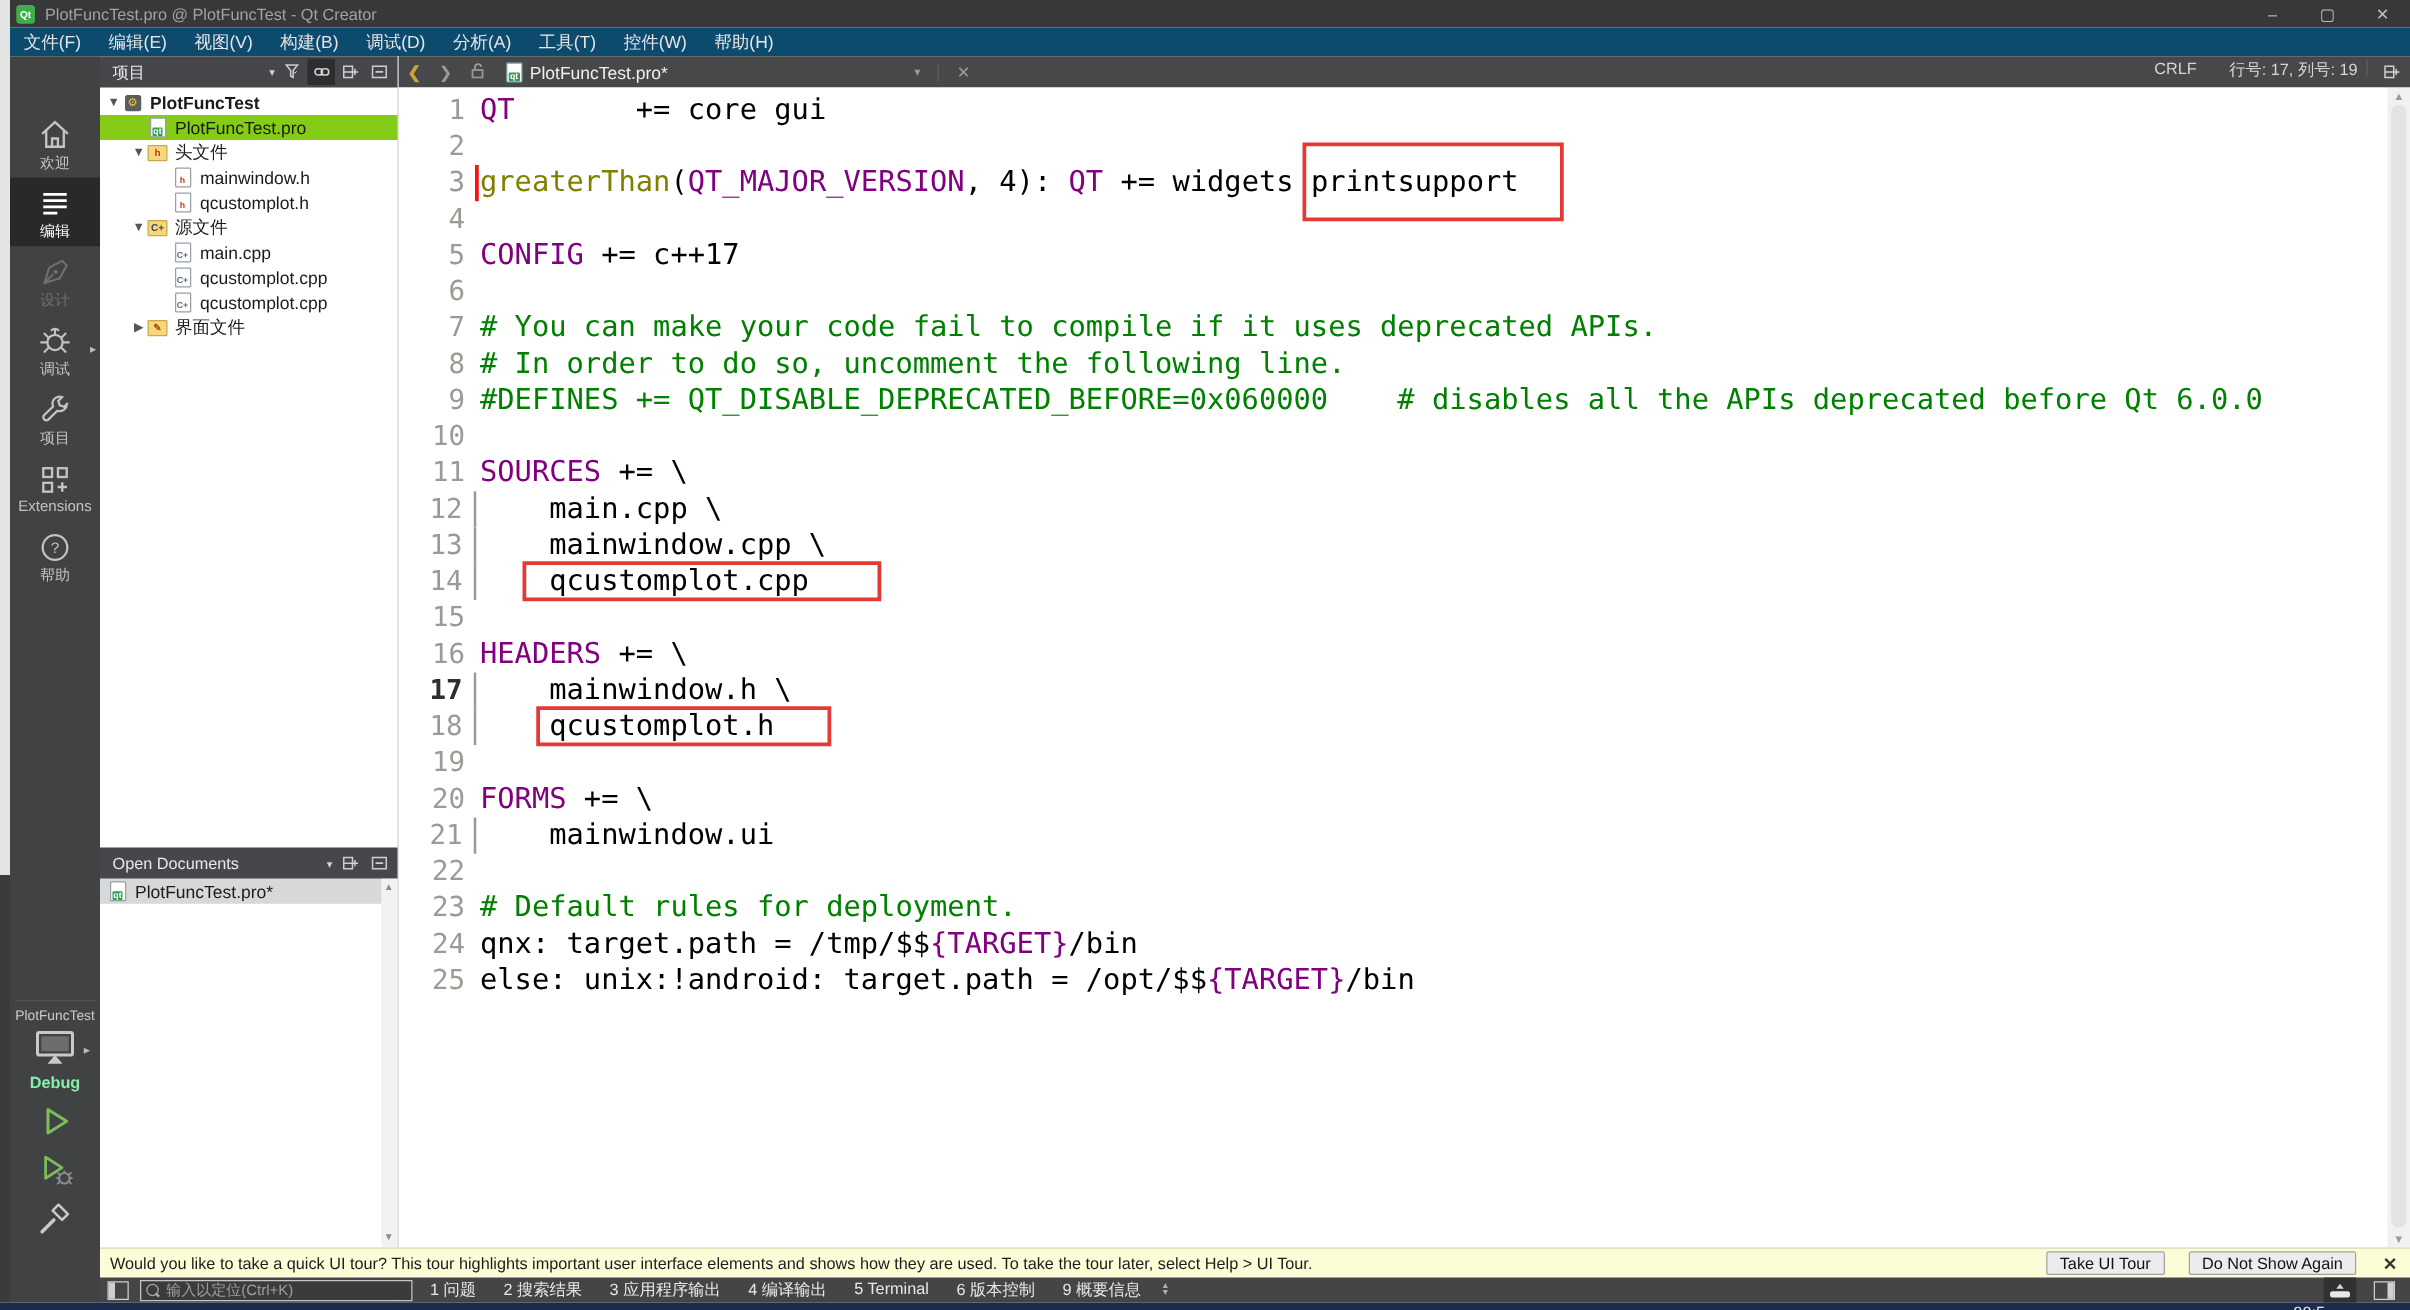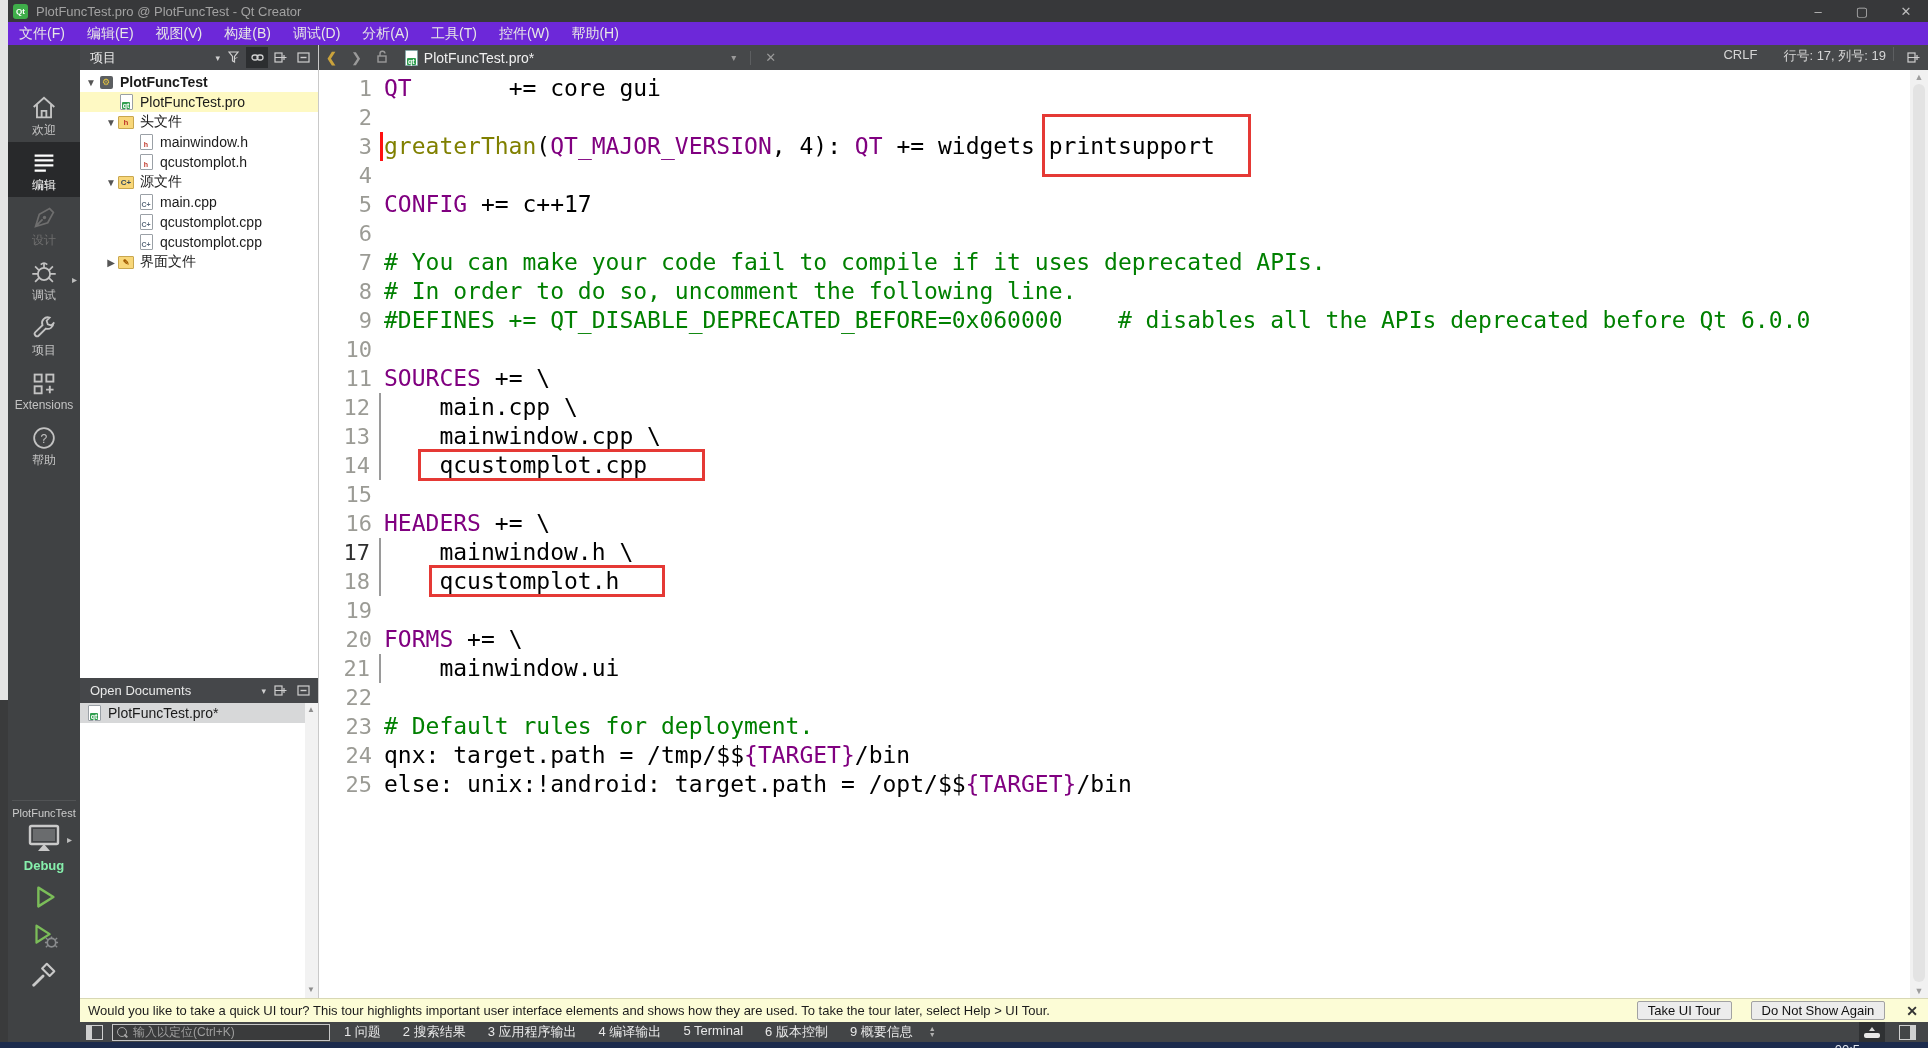--- a/index.html
+++ b/index.html
@@ -16,21 +16,21 @@
 
   
   #titlebar{left:8px;top:0;width:1920px;height:22px;background:#37383a;display:flex;align-items:center}
   #titlebar .appicon{width:15px;height:15px;margin-left:5px;border-radius:3px;background:#3fae4a;
      color:#fff;font-size:8px;font-weight:bold;display:flex;align-items:center;justify-content:center}
   #titlebar .wtitle{color:#a2a2a2;font-size:13px;margin-left:8px;flex:1;white-space:nowrap}
   .wbtns{display:flex;height:100%}
   .wbtn{width:44px;height:100%;display:flex;align-items:center;justify-content:center;color:#bdbdbd;font-size:13px}
 
   
-  #menubar{left:8px;top:22px;width:1920px;height:23px;background:#6d28d9;display:flex;align-items:flex-end}
+  #menubar{left:8px;top:22px;width:1920px;height:23px;background:#0c4a6e;display:flex;align-items:flex-end}
   .mitem{color:#e6e6e6;font-size:14px;padding:0 11px;height:100%;display:flex;align-items:center;white-space:nowrap}
 
   
   #sidebar{left:8px;top:45px;width:72px;height:997px;background:#404244}
   .mode{width:72px;height:55px;display:flex;flex-direction:column;align-items:center;justify-content:center;position:relative;color:#c3c3c3}
   .mode.active{background:#28292b;color:#ffffff}
   .mode.disabled{color:#6e6e6e}
   .mode .micon{width:30px;height:30px}
   .mode .micon svg{width:100%;height:100%}
   .mlabel{font-size:12px;line-height:13px;margin-top:1px;white-space:nowrap}
@@ -49,21 +49,21 @@
   #projpanel{left:80px;top:45px;width:238px;height:633px;background:#ffffff;border-right:1px solid #c9c9c9}
   .phead{height:25px;background:#45474a;display:flex;align-items:center;padding:0 4px 0 10px}
   .phead .ptitle{color:#e8e8e8;font-size:13px;flex:1;white-space:nowrap}
   .hic{width:22px;height:21px;display:flex;align-items:center;justify-content:center;color:#cfcfcf;font-size:11px;margin-left:1px}
   .hic svg{width:13px;height:13px}
   .hic.pressed{background:#2c2e30}
   .caret-down{font-size:9px;color:#cfcfcf;margin:0 2px}
 
   #tree{padding-top:2px}
   .trow{height:20px;display:flex;align-items:center;font-size:14px;color:#1a1a1a;white-space:nowrap}
-  .trow.selected{background:#fef9c3}
+  .trow.selected{background:#84cc16}
   .chev{width:14px;text-align:center;color:#555;font-size:10px;flex:0 0 14px}
   .ticon{width:16px;height:14px;flex:0 0 16px;margin-right:6px;position:relative;display:flex;align-items:center;justify-content:center}
   .tfolder{width:14px;height:11px;background:#f8d77a;border:1px solid #c9a74e;border-radius:1px;
            display:flex;align-items:center;justify-content:center;font-size:8px;font-weight:bold}
   .tfile{width:11px;height:14px;background:#ffffff;border:1px solid #9aa0a6;border-radius:1px;
          display:flex;align-items:flex-end;justify-content:center;font-size:7px;font-weight:bold;line-height:8px}
   .tqt{width:13px;height:13px;background:#5b5e61;border-radius:2px;color:#e9c63f;font-size:9px;
        display:flex;align-items:center;justify-content:center}
   .tlabel{overflow:hidden;text-overflow:ellipsis}
   .trow.bold .tlabel{font-weight:bold}
@@ -88,21 +88,21 @@
   .tbright .sep{width:1px;height:14px;background:#5d5f61;margin:0 7px}
   .lockicon svg{width:12px;height:13px}
 
   
   #editor{left:319px;top:70px;width:1591px;height:928px;background:#ffffff;overflow:hidden}
   #codearea{position:absolute;left:0;top:4px;width:100%}
   .cl{height:29px;display:flex;white-space:pre;font-family:"DejaVu Sans Mono",monospace;font-size:23px}
   .g{width:62px;flex:0 0 62px;text-align:right;padding-right:9px;box-sizing:border-box;color:#9b9b95;
      line-height:29px;font-size:22px}
   .cl.mk .g{border-right:2px solid #9a9a9a}
-  .cl.cur .g{color:#2f2f2f;font-weight:normal}
+  .cl.cur .g{color:#2f2f2f;font-weight:bold}
   .code{line-height:29px;padding-left:3px;color:#000}
   .kw{color:#800080}.fn{color:#808000}.cm{color:#008000}.pl{color:#000000}
   .caret{display:inline-block;width:3px;height:29px;background:#ff1111;vertical-align:top;margin-right:-3px;position:relative;left:-4px}
   .bx{position:relative}
   .bx::after{content:"";position:absolute;border:3px solid #e53935;pointer-events:none}
   .b3::after{top:-19px;bottom:-18px;left:-7px;right:-36px}
   .b14::after{top:-3px;bottom:-3px;left:-21px;right:-58px}
   .b18::after{top:-3px;bottom:-3px;left:-10px;right:-46px}
 
   

